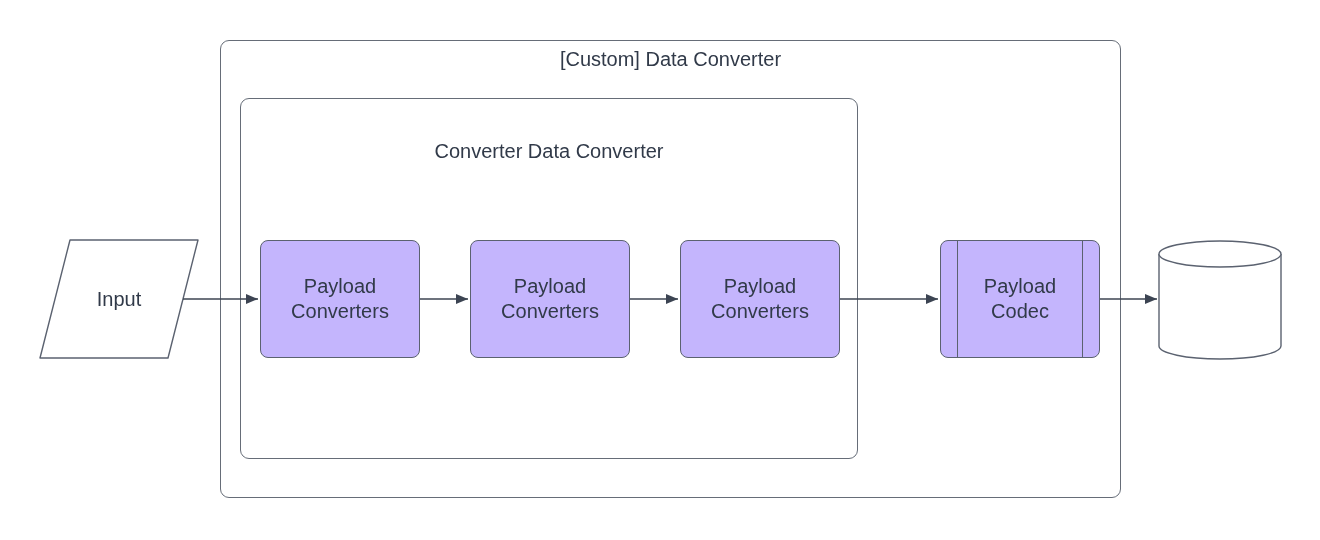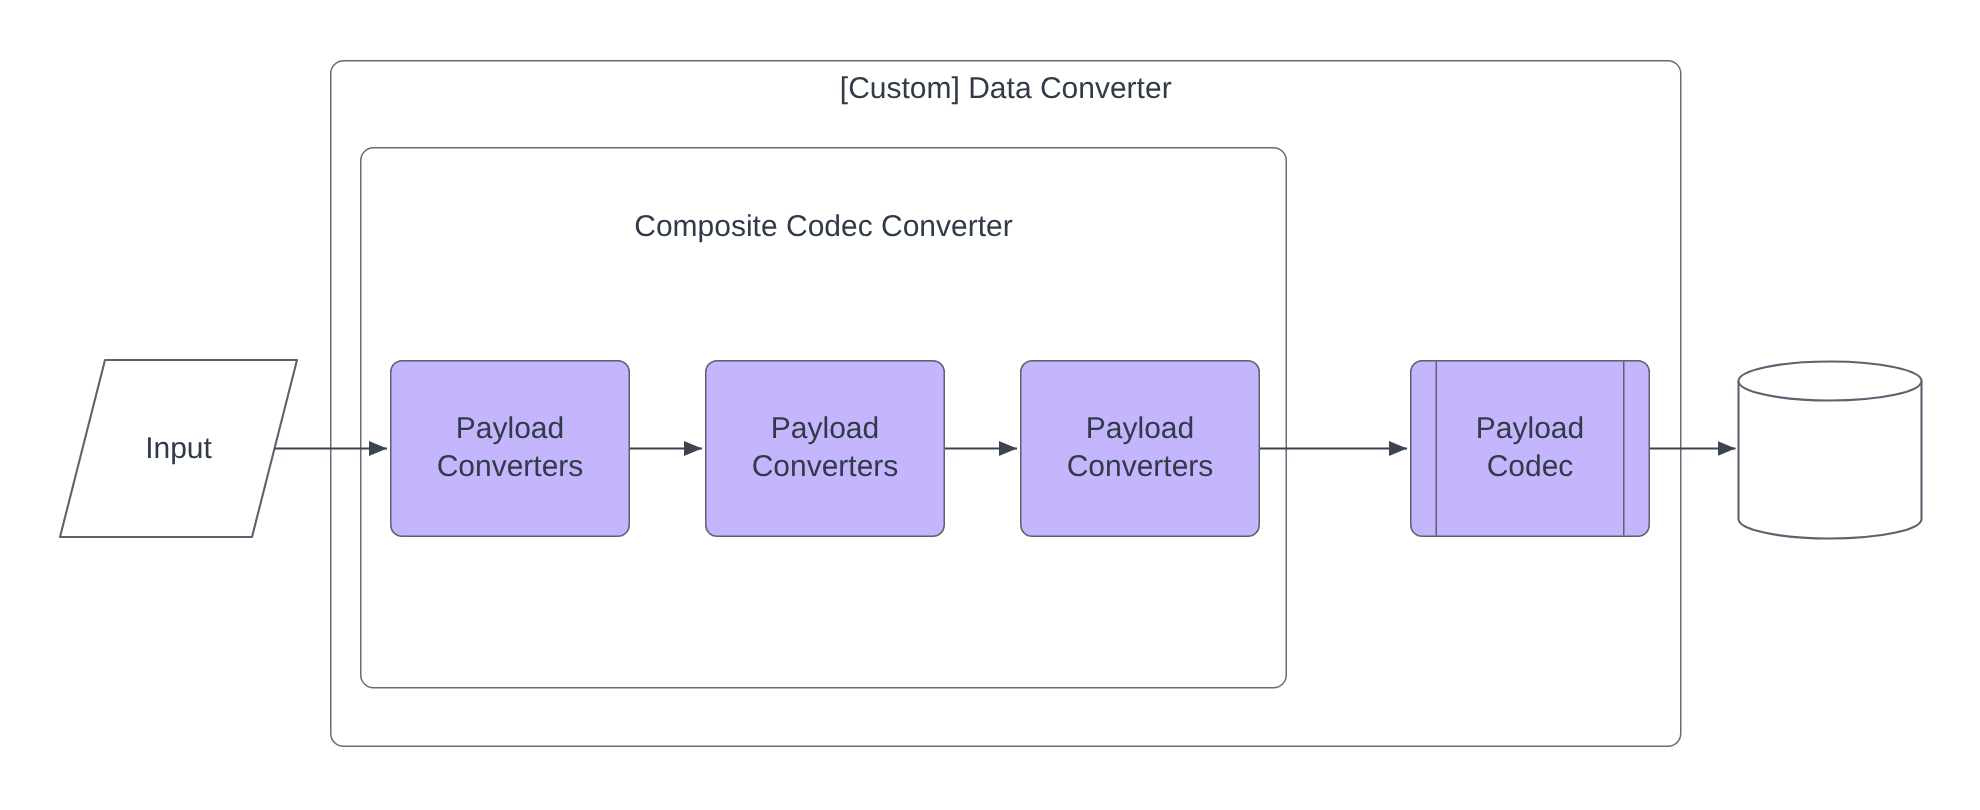--- a/index.html
+++ b/index.html
@@ -78,21 +78,21 @@
 </head>
 <body>
 
 <div class="stage">
 
   <div class="group group-outer">
     <div class="group-title">[Custom] Data Converter</div>
   </div>
 
   <div class="group group-inner">
-    <div class="group-title">Composite Codec Converter</div>
+    <div class="group-title">Converter Data Converter</div>
   </div>
 
   <svg class="connector-layer" viewBox="0 0 1320 540">
     <defs>
       <marker id="arrowhead" markerUnits="userSpaceOnUse" markerWidth="13" markerHeight="11" refX="12" refY="5" orient="auto">
         <path d="M0,0 L12,5 L0,10 Z" fill="#3c4452"></path>
       </marker>
     </defs>
 
     <path class="shape-stroke" stroke-linejoin="round" d="M70,240 L198,240 L168,358 L40,358 Z"></path>

